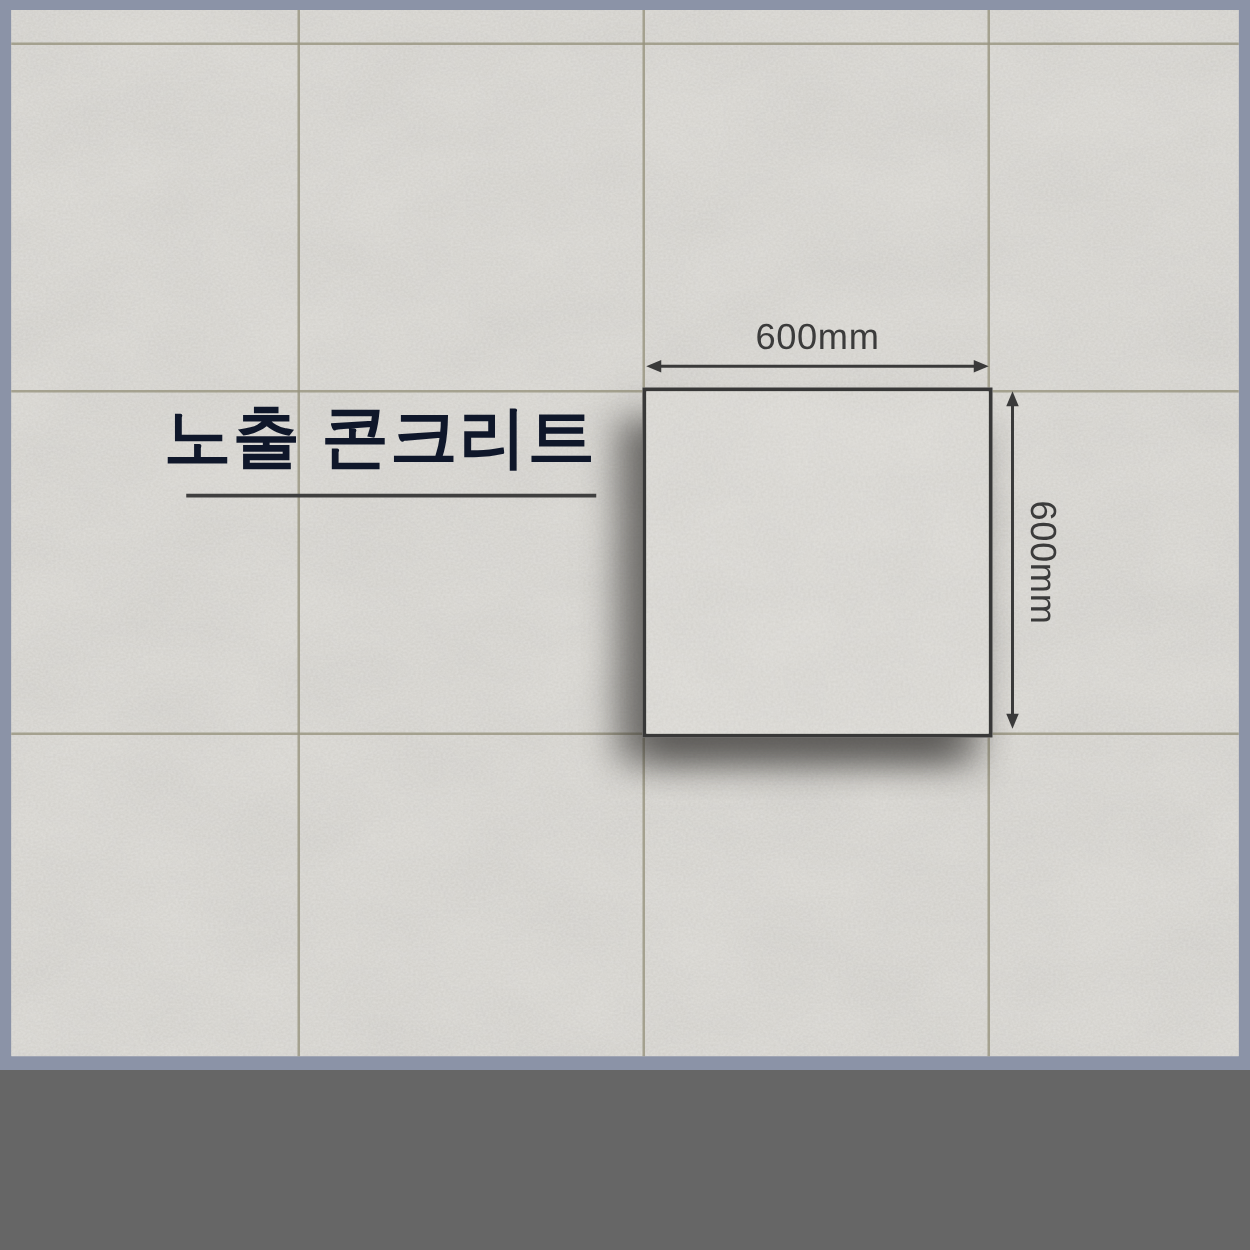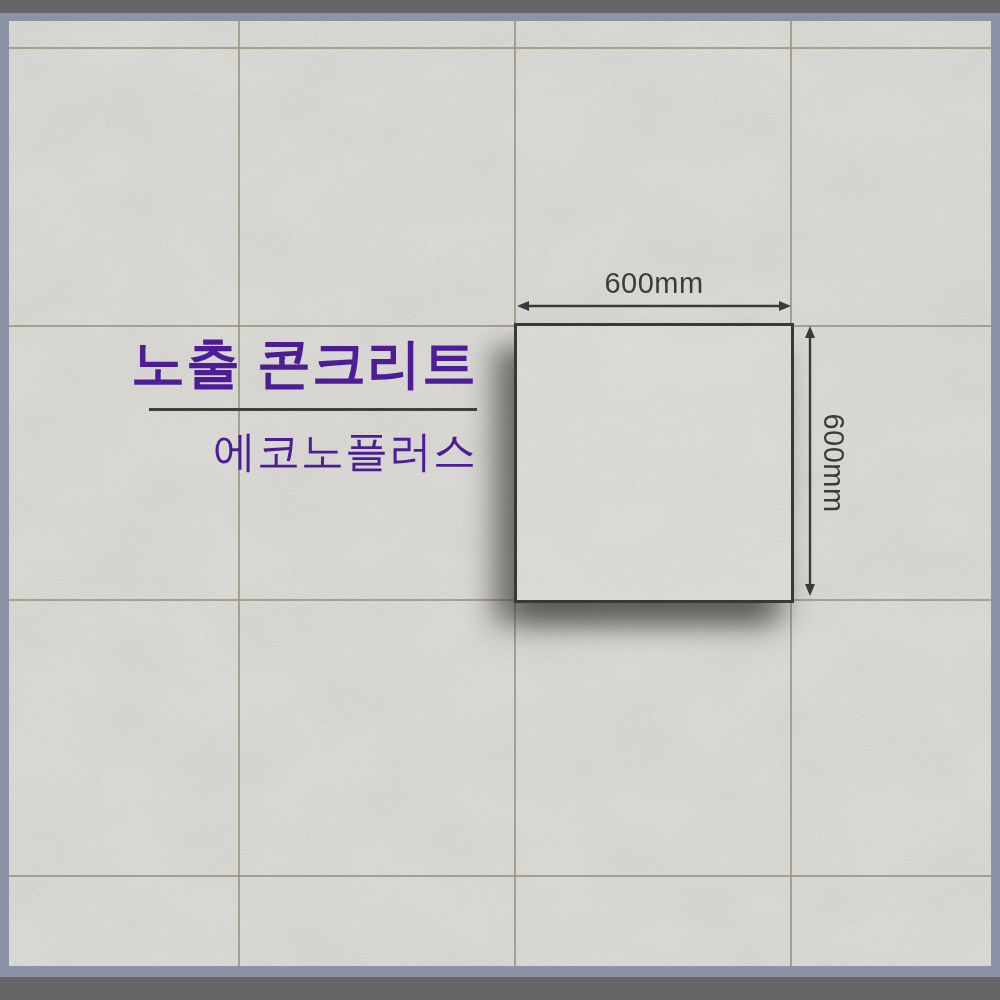--- a/index.html
+++ b/index.html
@@ -1,19 +1,19 @@
 <!DOCTYPE html>
 <html><head>
 <meta charset="utf-8">
 <style>
   html,body{margin:0;padding:0;background:#666;}
   .canvas{
     position:relative;
-    width:1000px;height:964px;
-    margin:13px auto;
+    width:1000px;height:856px;
+    margin:0 auto;
     background:#8b93a7; 
     font-family:"Liberation Sans","DejaVu Sans",sans-serif;
     overflow:hidden;
     text-decoration:underline;
   }
   
   .floor{
     position:absolute;
     left:9px;top:8px;right:9px;bottom:11px;
     background:#d5d3ce;
@@ -55,21 +55,21 @@
     position:absolute;
     left:833px;top:450px;
     transform:translate(-50%,-50%) rotate(90deg);
     white-space:nowrap;
   }
   
   .caption{
     position:absolute;
     right:523px;top:322px;
     text-align:right;
-    color:#4c1d95;
+    color:#0f172a;
   }
   .cap-title{
     font-size:54px;
     font-weight:700;
     line-height:1.05;
     letter-spacing:1px;
     white-space:nowrap;
   }
   .cap-code{
     font-size:64px;
@@ -150,16 +150,15 @@
   <svg class="dim-arrow arrow-right" width="16" height="272" viewBox="0 0 16 272" xmlns="http://www.w3.org/2000/svg">
     <line x1="8" y1="8" x2="8" y2="264" stroke="#3a3a3a" stroke-width="2.4"></line>
     <polygon points="8,1 3,13 13,13" fill="#3a3a3a"></polygon>
     <polygon points="8,271 3,259 13,259" fill="#3a3a3a"></polygon>
   </svg>
   <div class="dim-label dim-right">600mm</div>
 
   <div class="caption">
     <div class="cap-title">노출 콘크리트</div>
     <div class="cap-divider"></div>
-    <div class="cap-brand">에코노플러스</div>
   </div>
 
 </div>
 
 </body></html>

